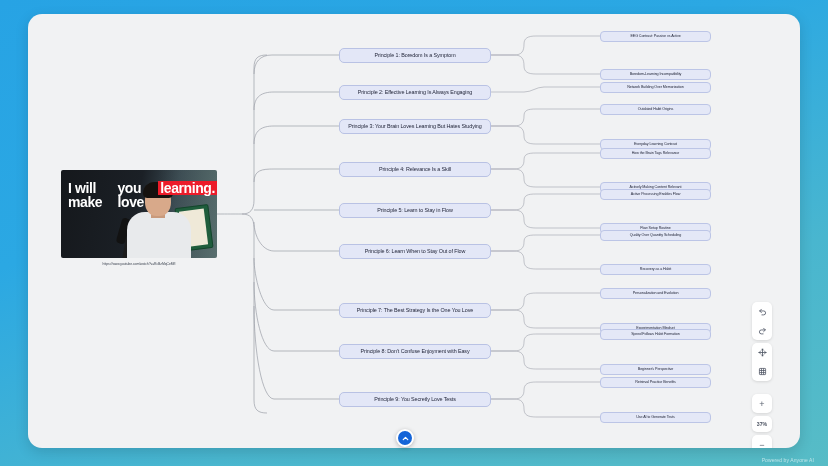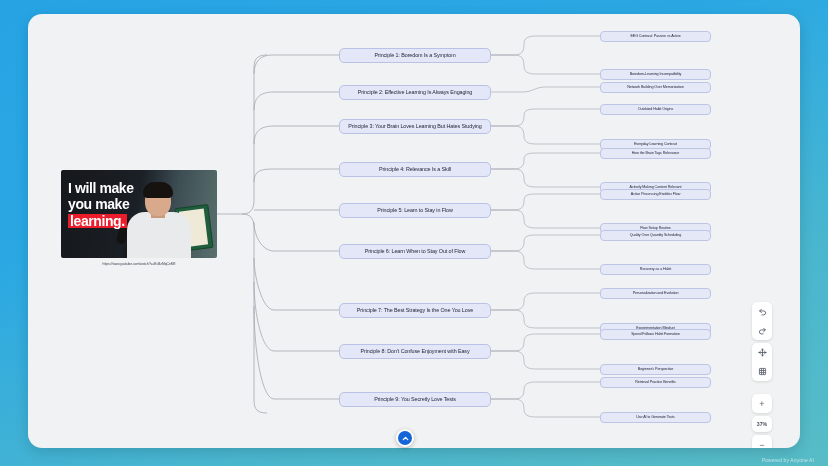--- a/index.html
+++ b/index.html
@@ -60,21 +60,21 @@
   }
   #video-thumb {
     position: relative;
     width: 156px; height: 88px;
     background: linear-gradient(100deg, #15181c 0%, #1b2026 48%, #3a4a52 70%, #536a6c 100%);
     border-radius: 2px;
     overflow: hidden;
   }
   #thumb-text {
     position: absolute; left: 7px; top: 11px;
-    display: flex; flex-direction: column; gap: 2px;
+    display: flex; flex-direction: row; gap: 2px;
     align-items: flex-start;
     z-index: 4;
   }
   #thumb-text span {
     color: #ffffff;
     font-size: 14px;
     font-weight: bold;
     line-height: 1.02;
     letter-spacing: -0.4px;
   }
@@ -236,21 +236,21 @@
       <div id="mic" class="person"></div>
       <div id="mic-stem" class="person"></div>
       <div id="book" class="person"></div>
       <div id="book-page" class="person"></div>
       <div id="body" class="person"></div>
       <div id="neck" class="person"></div>
       <div id="head" class="person"></div>
       <div id="hair" class="person"></div>
       <div id="thumb-text">
         <span>I will make</span>
-        <span>you make</span>
+        <span>you love</span>
         <span class="hl">learning.</span>
       </div>
     </div>
     <div id="video-url">https://www.youtube.com/watch?v=RcBzMqCeMfI</div>
   </div>
 
   <div class="node principle" style="top:34px">Principle 1: Boredom Is a Symptom</div>
   <div class="node principle" style="top:71px">Principle 2: Effective Learning Is Always Engaging</div>
   <div class="node principle" style="top:105px">Principle 3: Your Brain Loves Learning But Hates Studying</div>
   <div class="node principle" style="top:148px">Principle 4: Relevance Is a Skill</div>

